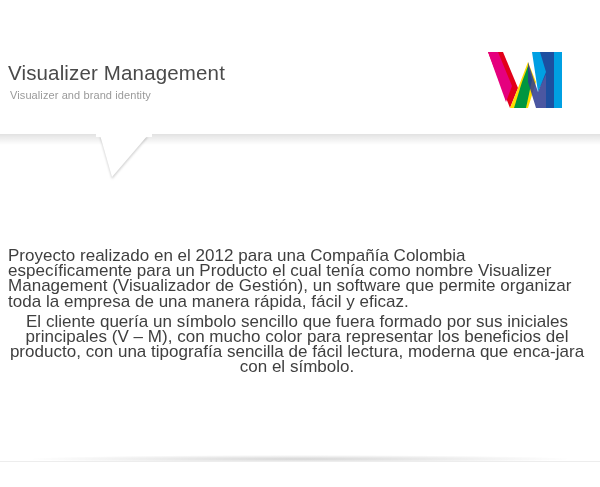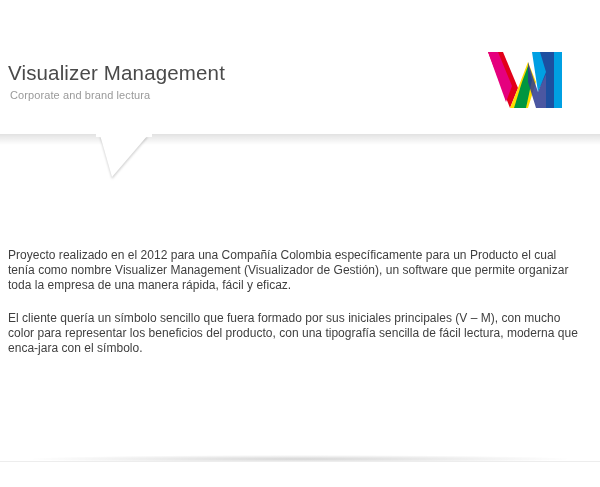--- a/index.html
+++ b/index.html
@@ -81,28 +81,28 @@
   }
 
   
   .content {
     position: absolute;
     left: 8px;
     top: 248px;
     width: 578px;
   }
   .para {
-    font-size: 12px;
+    font-size: 17px;
     line-height: 15.2px;
     color: #3f3f3f;
     margin: 0 0 0 0;
     letter-spacing: 0.02px;
     text-align: left;
   }
-  .para + .para { margin-top: 17px; }
+  .para + .para { margin-top: 5px; text-align: center; }
 
   
   .bottom-fold {
     position: absolute;
     left: 0;
     bottom: 0;
     width: 600px;
     height: 26px;
     background: #ffffff;
     border-top: 1px solid #ededed;
@@ -125,21 +125,21 @@
     background: linear-gradient(to bottom, rgba(0,0,0,0.10), rgba(0,0,0,0));
     pointer-events: none;
   }
 </style>
 </head>
 <body>
 
 <div class="header">
   <div class="header-inner">
     <h1 class="title">Visualizer Management</h1>
-    <div class="subtitle">Corporate and brand lectura</div>
+    <div class="subtitle">Visualizer and brand identity</div>
   </div>
 
   <div class="logo">
     <svg width="74" height="60" viewBox="0 0 74 60" xmlns="http://www.w3.org/2000/svg">
 
       <polygon points="0,0 15,0 30,36 22,56" fill="#e2001a"></polygon>
       <polygon points="0,0 10,0 24,34 18,50" fill="#e5007e"></polygon>
 
       <polygon points="22,56 30,36 40,10 48,30 40,56" fill="#ffdd00"></polygon>
       <polygon points="26,56 34,30 40,14 44,28 38,56" fill="#009640"></polygon>

